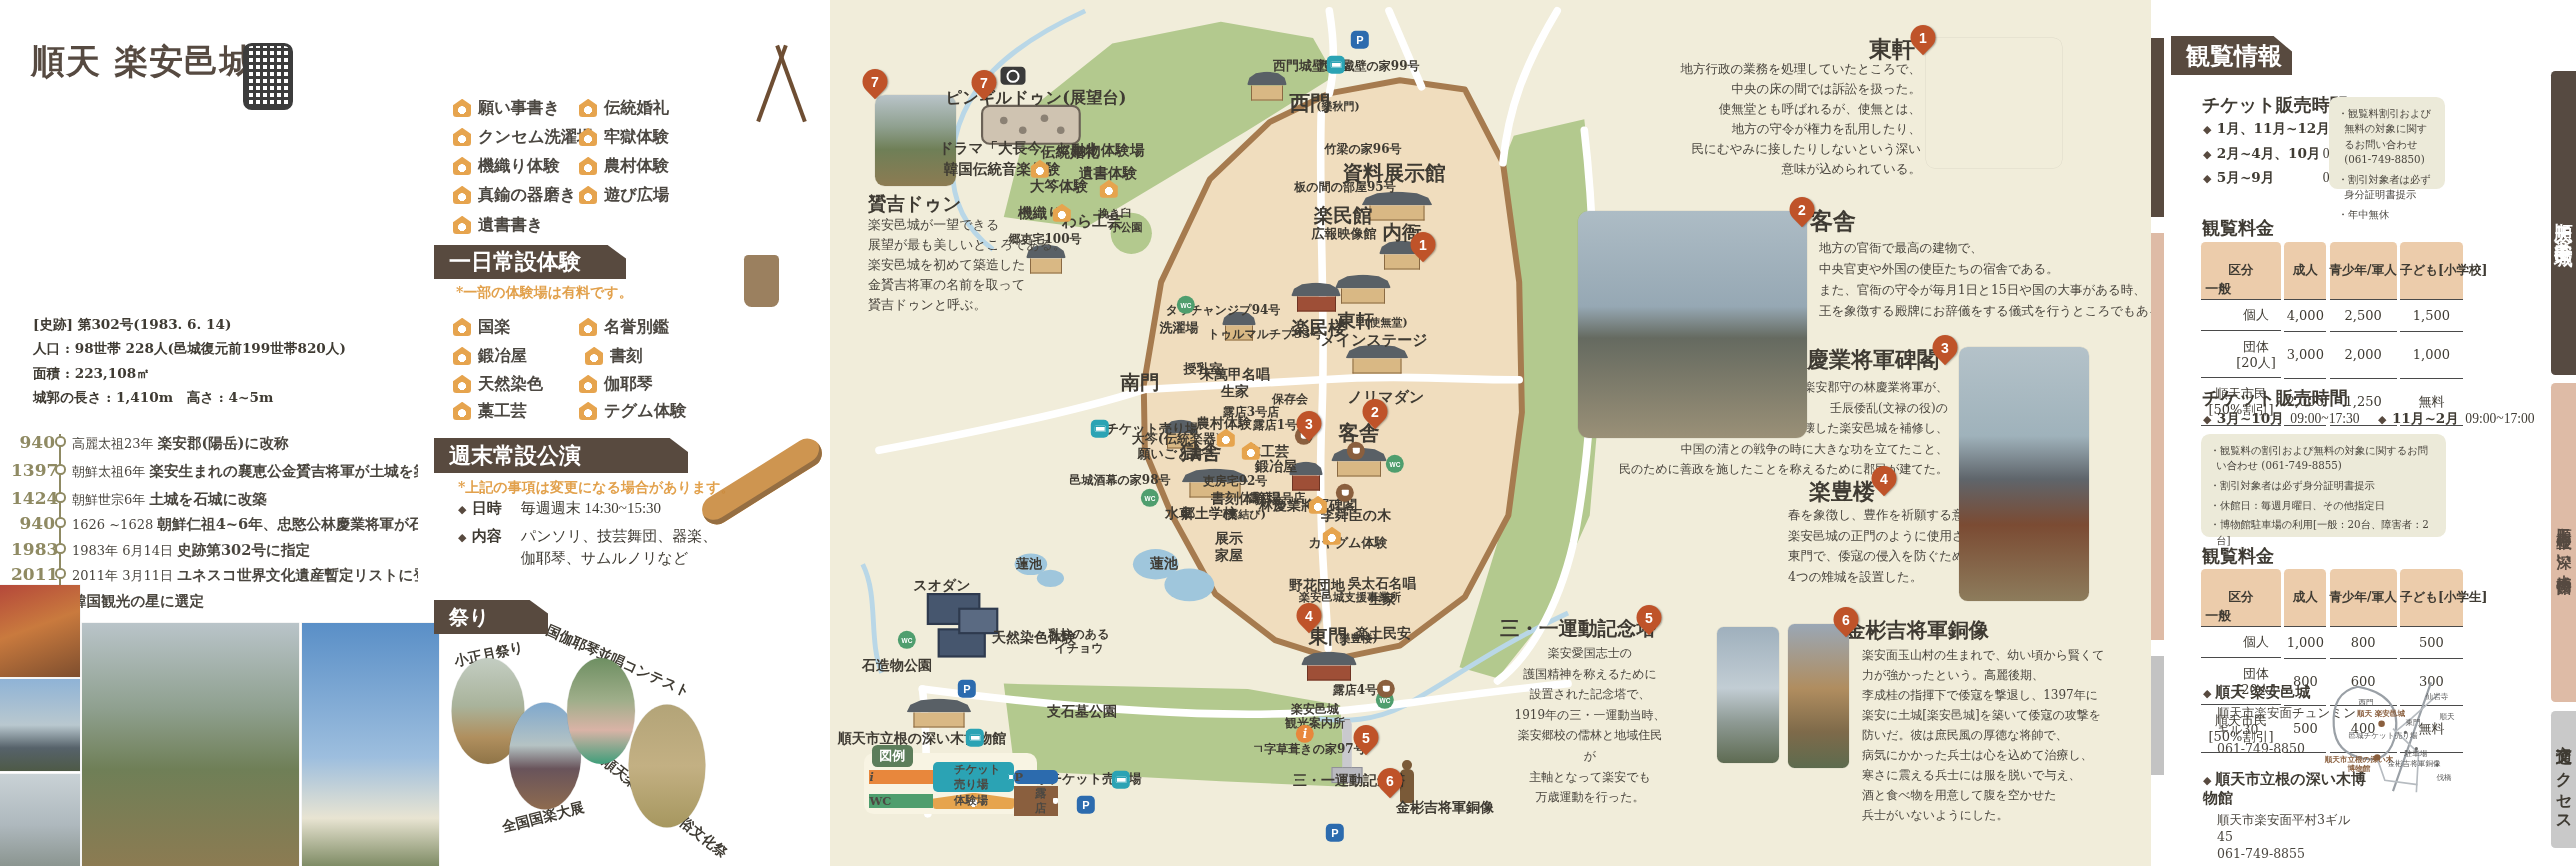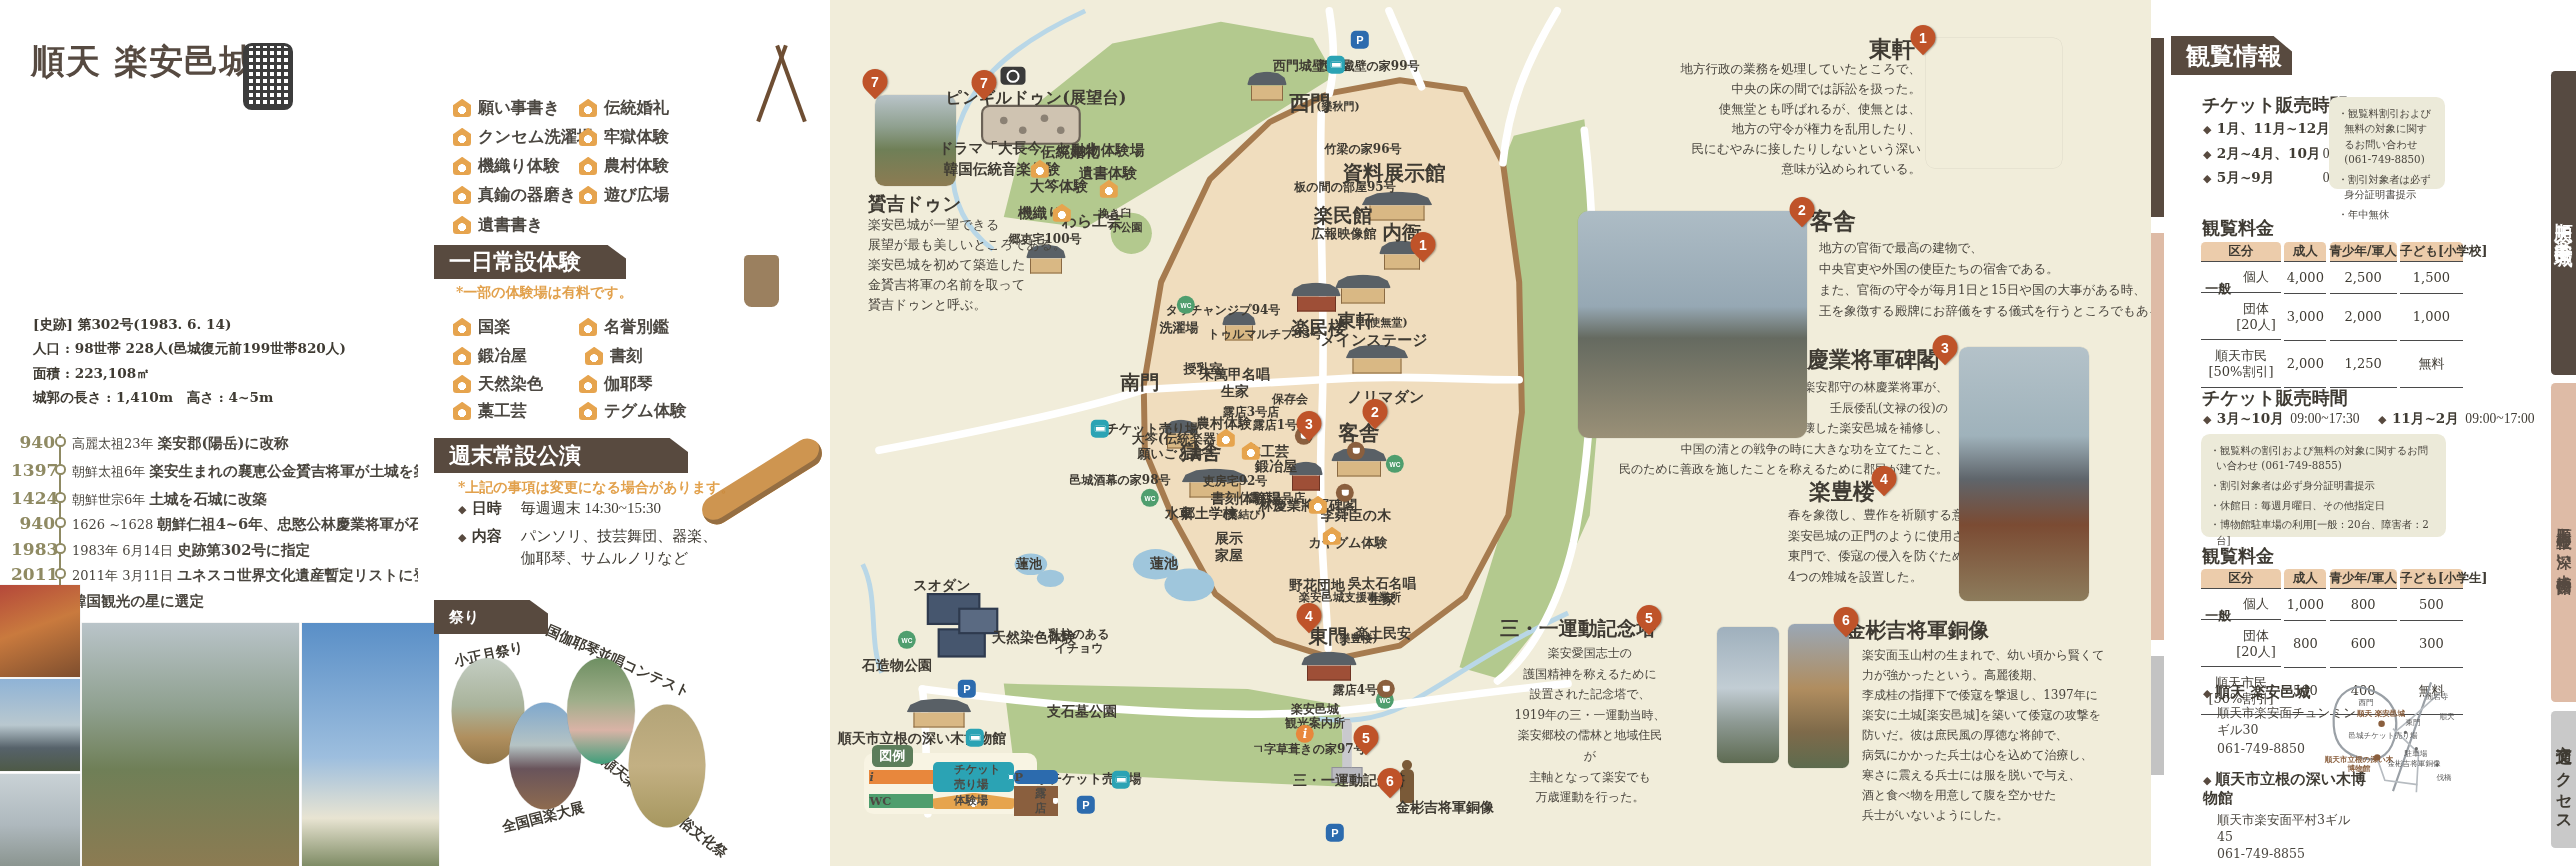--- a/index.html
+++ b/index.html
@@ -92,21 +92,21 @@
   .ih{position:absolute;font-weight:700;font-size:18px;color:#3f3b33}
   .trow{display:flex;align-items:baseline;margin-bottom:6.5px;font-size:13.6px;color:#3f3b33}
   .trow .dia{color:#584a3f;margin-right:5.4px;font-size:11px}
   .trow .k{font-weight:700;min-width:106px;white-space:pre}
   .trow .v{font-family:"Liberation Serif",serif}
   .notebox{position:absolute;background:#ecead9;border-radius:8.7px;padding:8.7px 8.7px;box-sizing:border-box;z-index:5}
   .notebox div{font-size:10.3px;line-height:1.5;color:#4a463f;margin-bottom:4.3px;text-indent:-6.5px;padding-left:6.5px}
   .notebox div::before{content:"・"}
   .fee{position:absolute;width:245px;font-size:13px}
   .fee .fh{display:grid;grid-template-columns:80px 42px 67px 63px;gap:0 3.3px;text-align:center}
-  .fee .fh span{background:#ecccab;border-radius:4.3px 4.3px 0 0;padding:1px 0;font-weight:700;
+  .fee .fh span{background:#ecccab;border-radius:4.3px 4.3px 0 0;padding:20px 0;font-weight:700;
        font-size:12.5px;border-bottom:1.6px solid #4a4a4a;white-space:pre}
   .fee .fr{display:grid;grid-template-columns:80px 42px 67px 63px;gap:0 3.3px;text-align:center;position:relative}
   .fee .fr>span{border-bottom:1.1px solid #4a4a4a;display:flex;align-items:center;justify-content:center;
        white-space:pre;line-height:1.2}
   .fee .r1>span{height:31px}.fee .r2>span{height:46px}.fee .r3>span{height:46px}
   .fee .gen{position:absolute;left:4.3px;top:38px;font-size:13px;font-weight:700;z-index:2}
   .acc-name{font-size:15px;font-weight:700;color:#3f3b33;margin-bottom:3.3px}
   .acc-name::before{content:"◆ ";font-size:11px;color:#584a3f}
   .acc-line{font-size:12.5px;color:#4a463f;margin-left:14px;margin-bottom:2.2px}
   .mm-lbl{position:absolute;font:400 7.6px "DejaVu Serif",serif;color:#5a5a5a;white-space:pre;
@@ -271,21 +271,21 @@
       <span class="k" style="min-width:49px">日時</span>
       <span class="v" style="white-space:pre-line">毎週週末 14:30~15:30</span>
     </div>
     <div class="trow" style="font-size:15px">
       <span class="dia">◆</span>
       <span class="k" style="min-width:49px">内容</span>
       <span class="v" style="white-space:pre-line;line-height:1.5">パンソリ、技芸舞団、器楽、
 伽耶琴、サムルノリなど</span>
     </div>
   </div>
-  <div class="chip" style="left:434px;top:600px;width:99px;height:34px;font-size:15px">
+  <div class="chip" style="left:434px;top:600px;width:99px;height:34px;font-size:20px">
     <span>祭り</span>
   </div>
   <div>
 
   <div class="ph g-dance" style="border-radius: 50%; transform: translate(-50%, -50%); position: absolute; left: 488px; top: 711px; width: 73px; height: 106px;"></div>
       <div class="ph g-temple" style="border-radius: 50%; transform: translate(-50%, -50%); position: absolute; left: 545px; top: 756px; width: 72px; height: 107px;"></div>
       <div class="ph g-perf" style="border-radius: 50%; transform: translate(-50%, -50%); position: absolute; left: 601px; top: 711px; width: 68px; height: 106px;"></div>
       <div class="ph g-aerial" style="border-radius: 50%; transform: translate(-50%, -50%); position: absolute; left: 667px; top: 766px; width: 77px; height: 123px;"></div>
     </div>
   <div>

